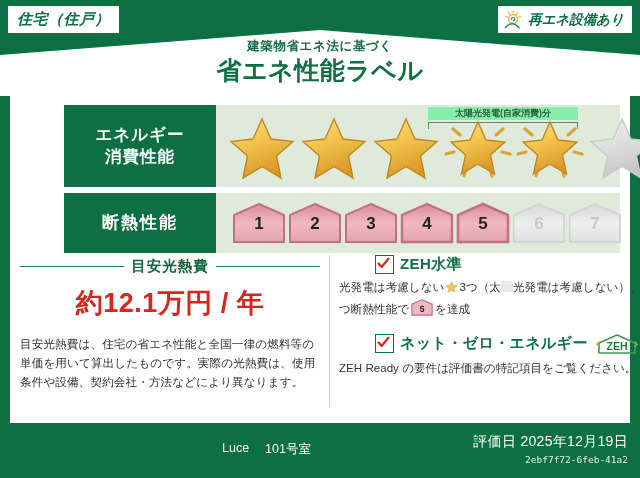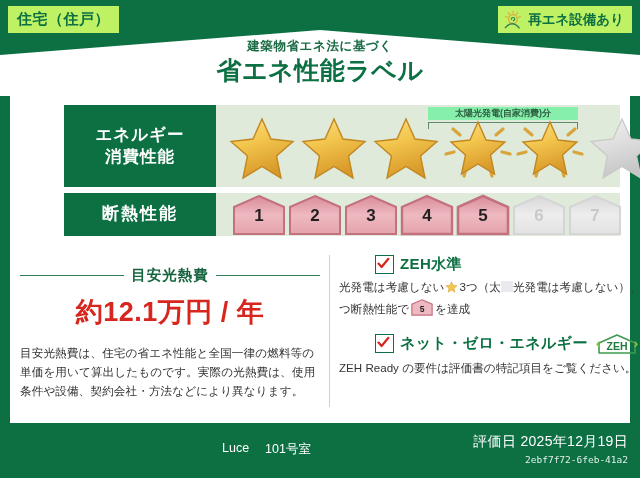--- a/index.html
+++ b/index.html
@@ -11,41 +11,41 @@
   }
   .label-root{position:relative;width:640px;height:478px;box-sizing:border-box;}
 
   
   .top-band{position:absolute;left:0;top:0;width:640px;height:96px;background:#0c7043;overflow:hidden;}
   .chevron{
     position:absolute;left:0;top:30px;width:640px;height:66px;background:#ffffff;
     clip-path:polygon(0 100%,0 38%,50% 0,100% 38%,100% 100%);
   }
   .pill{
-    position:absolute;background:#bef264;display:flex;align-items:center;justify-content:flex-start;
-    color:#0c7043;font-weight:bold;white-space:nowrap;
+    position:absolute;background:#ffffff;display:flex;align-items:center;justify-content:flex-start;
+    color:#0c7043;font-weight:bold;white-space:nowrap;font-style:italic;
   }
   .pill-type{left:8px;top:6px;height:27px;padding:0 9px;font-size:15px;letter-spacing:.5px;}
   .pill-reene{right:8px;top:6px;height:27px;padding:0 8px 0 5px;font-size:13.5px;gap:3px;}
   .sun-ico{width:22px;height:20px;display:block;flex:0 0 auto;}
 
   .title-wrap{position:absolute;left:0;top:40px;width:640px;text-align:center;}
   .title-sub{font-size:12.5px;font-weight:bold;color:#1a6b45;letter-spacing:.6px;line-height:1.1;}
   .title-main{font-size:25px;font-weight:bold;color:#0c7043;letter-spacing:.5px;line-height:1.25;margin-top:1px;}
 
   
   .card{
     position:absolute;left:10px;top:93px;width:620px;height:330px;
     background:#ffffff;box-sizing:border-box;
   }
 
   
   .perf-row{position:absolute;left:10px;width:600px;display:flex;align-items:stretch;}
   .row-energy{top:12px;height:82px;}
-  .row-insul{top:100px;height:43px;}
+  .row-insul{top:100px;height:60px;}
 
   .row-label{
     width:152px;flex:0 0 152px;background:#0c7043;color:#fff;font-weight:bold;
     display:flex;flex-direction:column;align-items:center;justify-content:center;
     font-size:16.5px;line-height:1.32;letter-spacing:1px;margin-left:44px;
   }
   .row-label.small{font-size:17px;letter-spacing:2px;}
   .row-body{flex:1 1 auto;background:#dfeada;position:relative;}
 
   
@@ -68,21 +68,21 @@
     font-size:17px;font-weight:bold;color:#231f20;line-height:1;
   }
   .house.off span{color:#c9c9c9;}
 
   
   .lower{position:absolute;left:10px;top:160px;width:600px;height:160px;display:flex;}
   .lower-left{width:300px;flex:0 0 300px;position:relative;}
   .divider{width:1px;flex:0 0 1px;background:#cfcfcf;margin:2px 9px 6px 9px;}
   .lower-right{flex:1 1 auto;position:relative;}
 
-  .cost-head{display:flex;align-items:center;gap:7px;margin-top:13px;}
+  .cost-head{display:flex;align-items:center;gap:7px;margin-top:4px;}
   .cost-head .ln{flex:1 1 auto;height:1.6px;background:#2f7d57;}
   .cost-head .tx{font-size:14.5px;font-weight:bold;color:#16643f;letter-spacing:1px;white-space:nowrap;}
   .cost-value{text-align:center;font-size:27px;font-weight:bold;color:#d7261e;letter-spacing:.5px;margin-top:9px;}
   .cost-note{font-size:11.6px;color:#333;line-height:1.65;margin-top:13px;letter-spacing:.1px;}
 
   .zeh-block{margin-top:2px;}
   .zeh-block + .zeh-block{margin-top:14px;}
   .zeh-head{display:flex;align-items:center;gap:6px;padding-left:36px;}
   .chk{width:17px;height:17px;flex:0 0 auto;border:1.5px solid #0c7043;background:#fff;position:relative;}
   .chk svg{position:absolute;left:1px;top:1px;width:13px;height:13px;}

